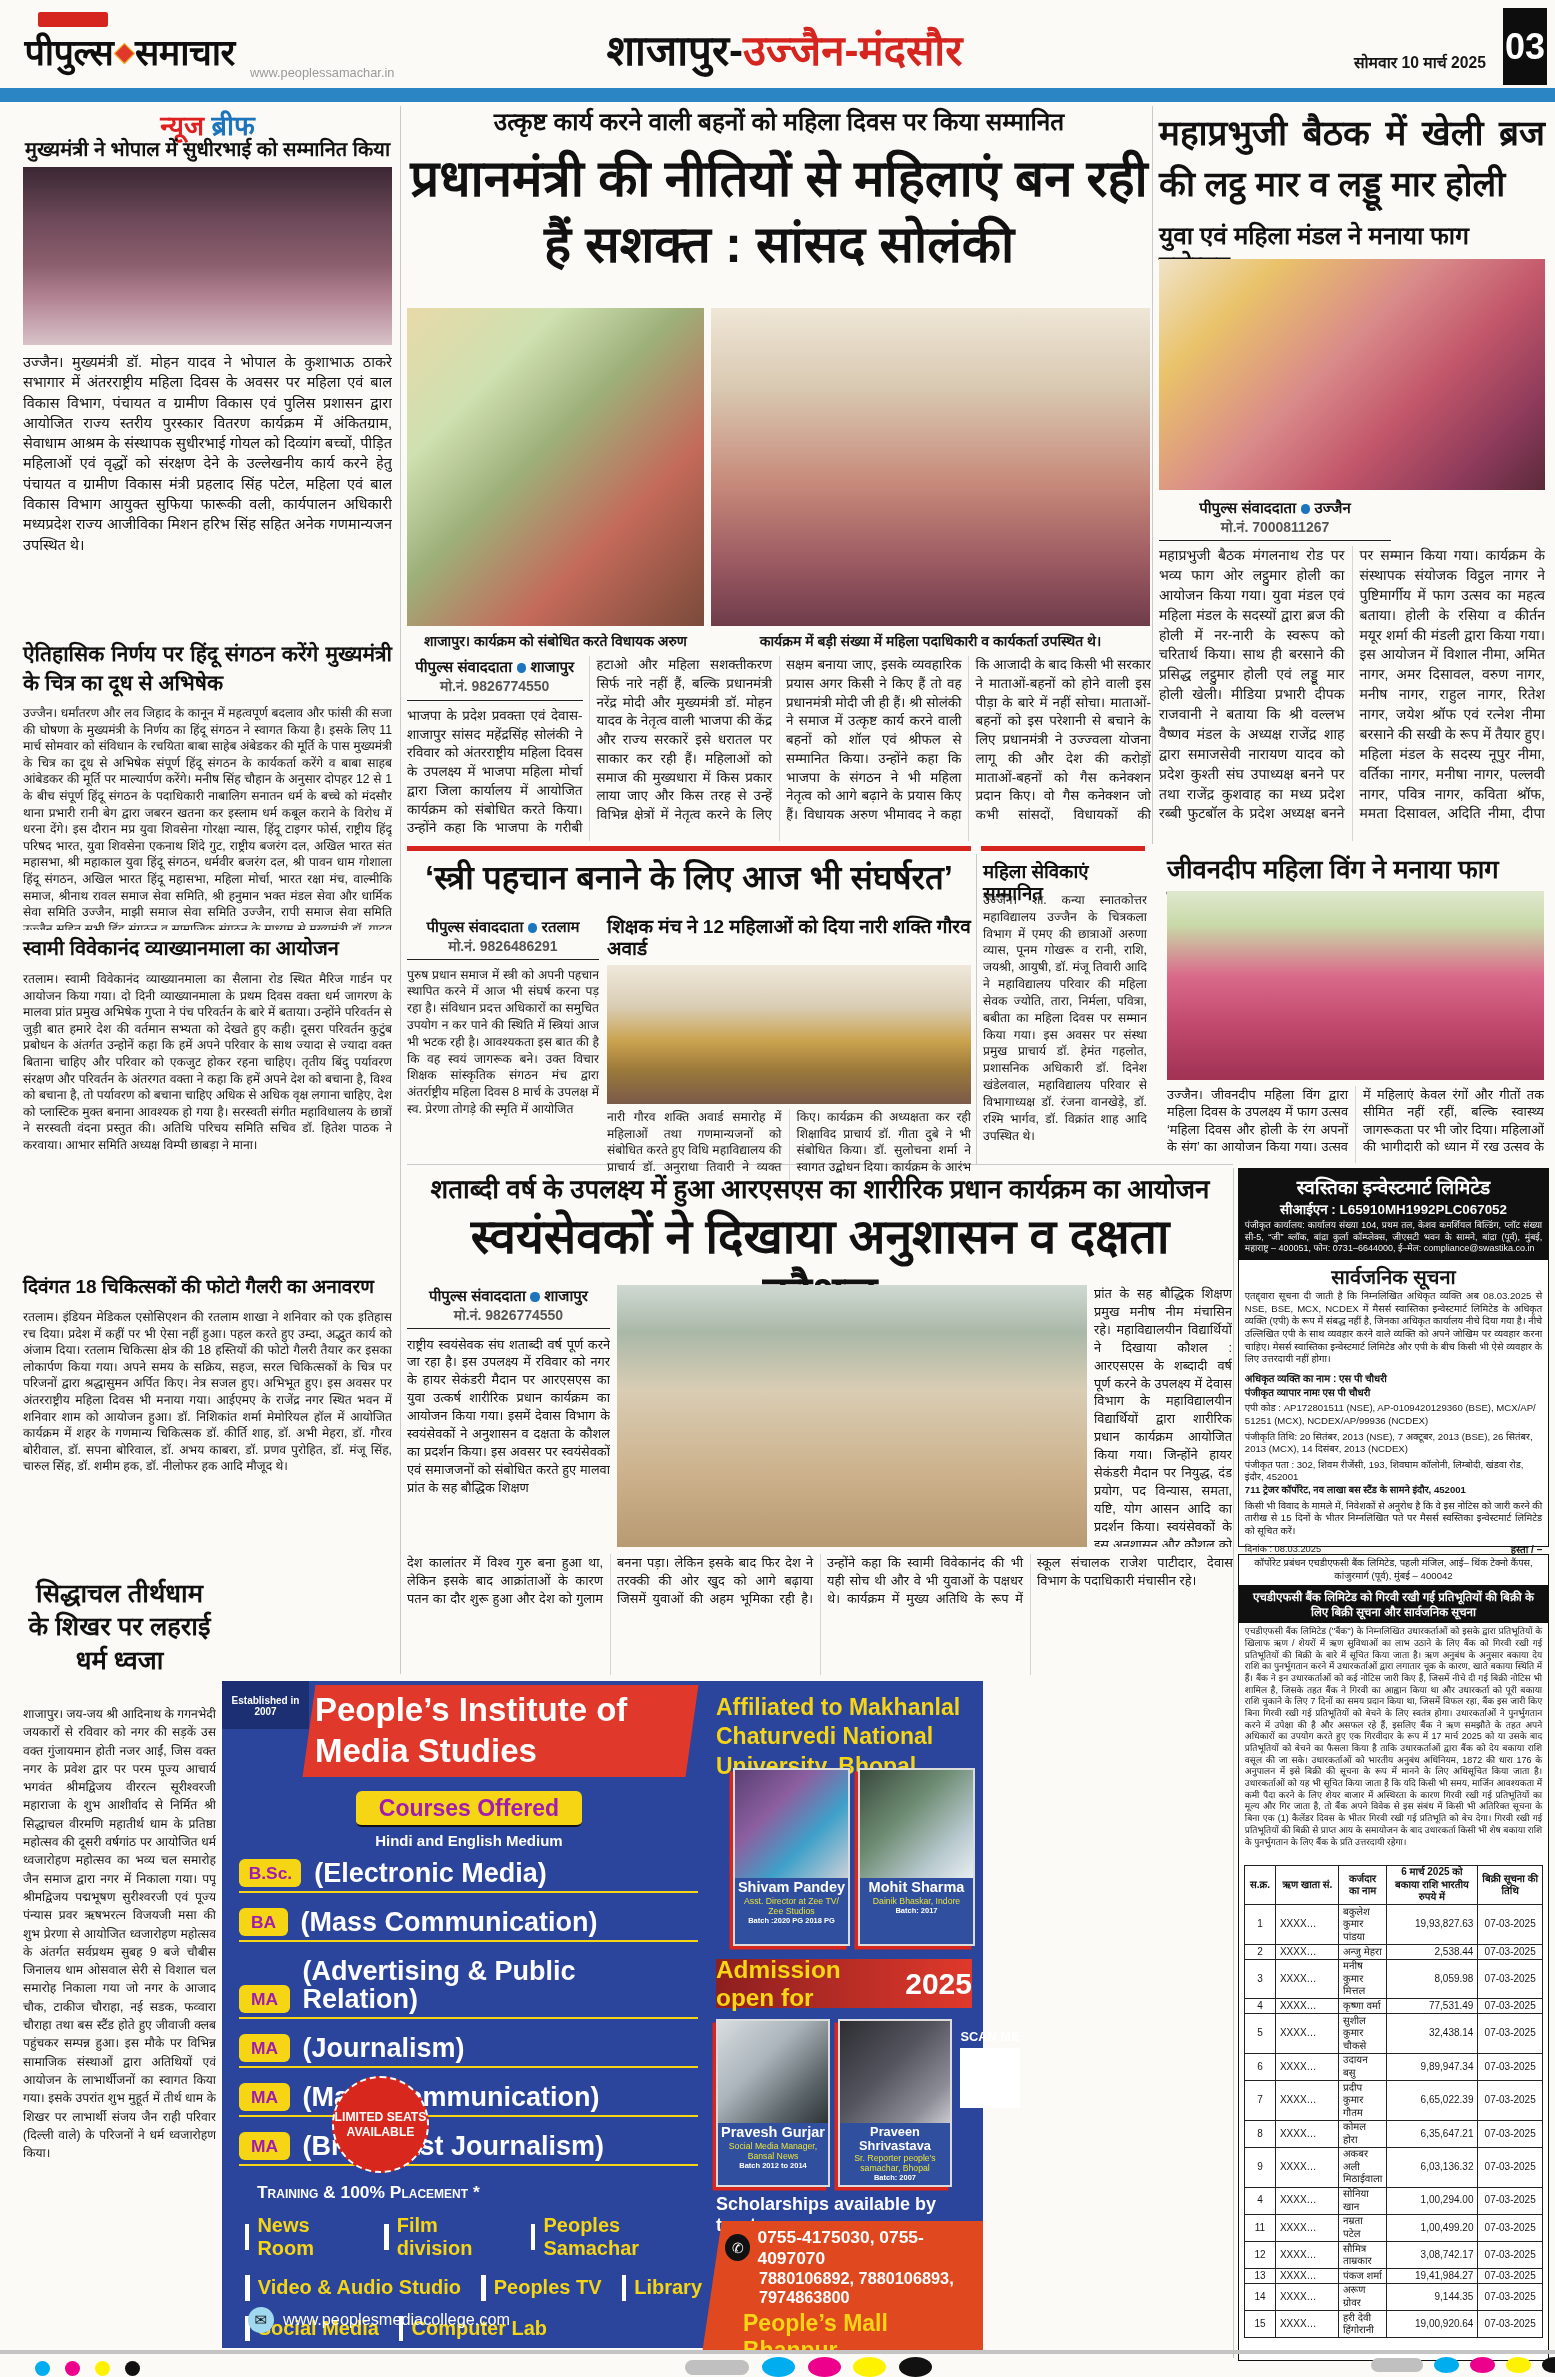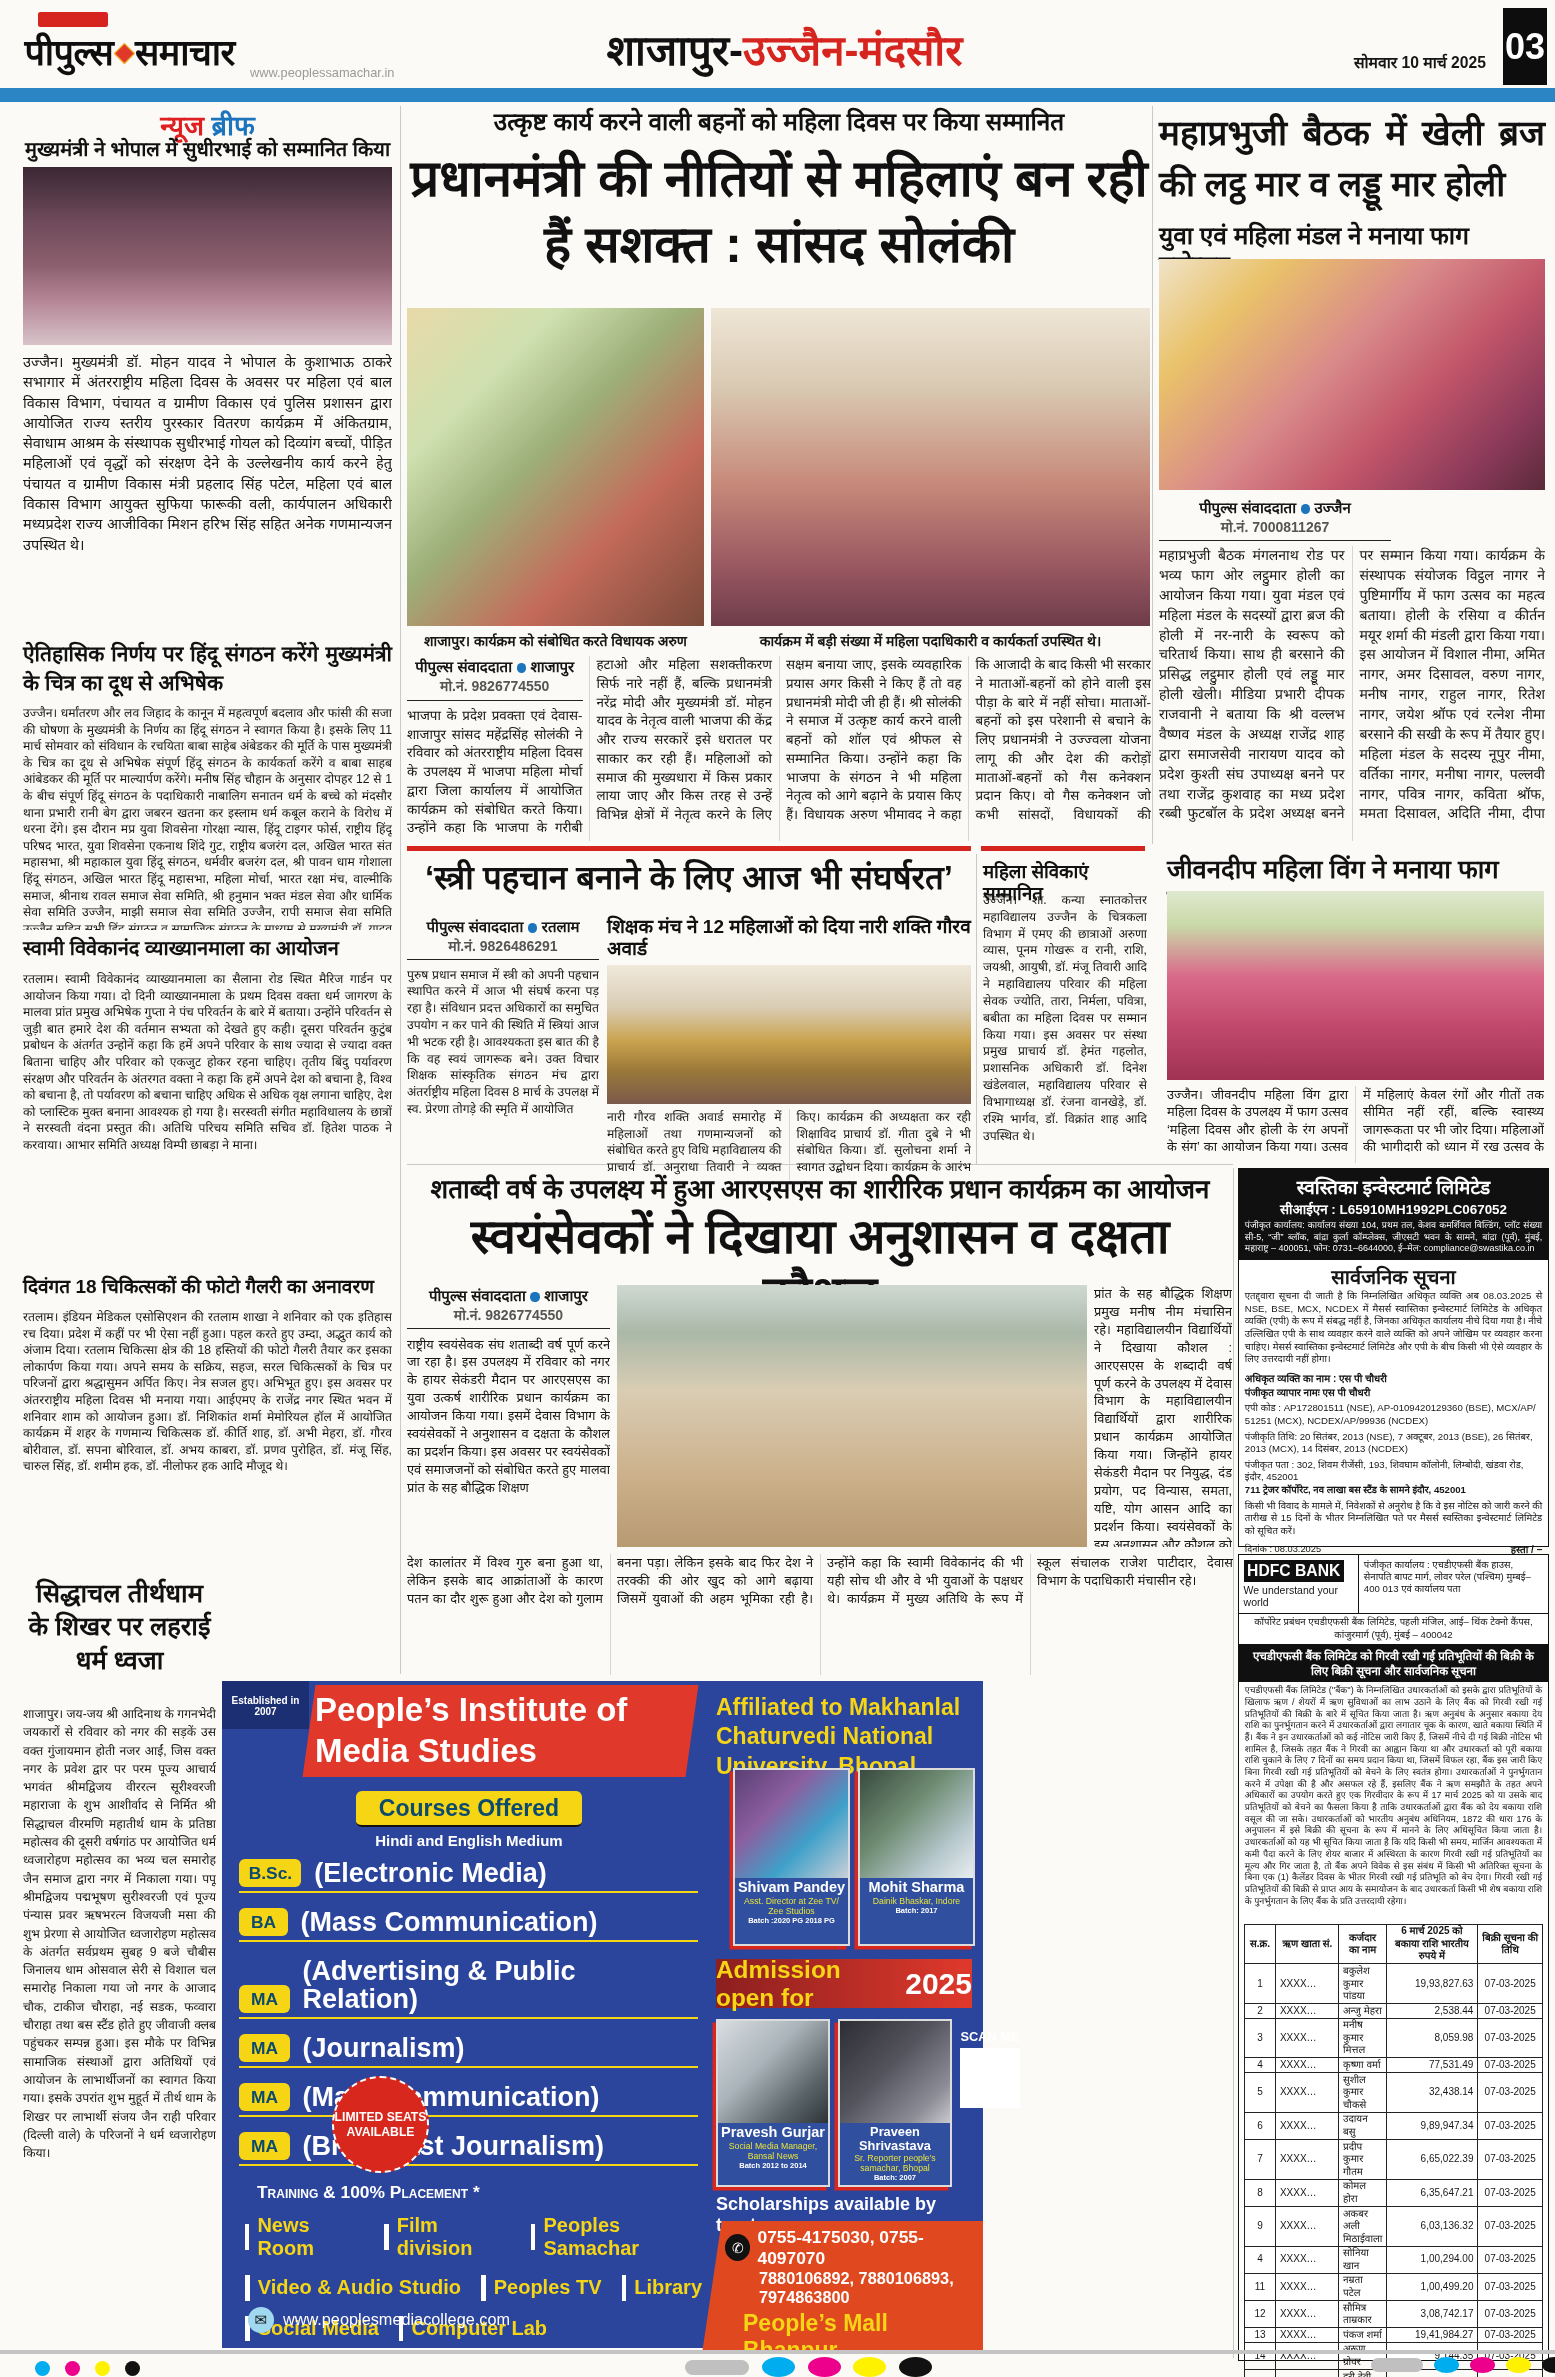--- a/index.html
+++ b/index.html
@@ -29,21 +29,21 @@
   .blackbox{background:#101010;color:#fff;}
   .adborder{border:1.7px solid #111;background:#fff;}
   table.notice{border-collapse:collapse;width:100%;}
   table.notice th,table.notice td{border:1.2px solid #222;font-size:10px;padding:0.6px 3.5px;line-height:1.25;}
   table.notice th{font-weight:bold;text-align:center;}
   table.notice td:nth-child(1){text-align:center;width:24.4px;}
   table.notice td:nth-child(2){width:58px;}
   table.notice td:nth-child(4){text-align:right;width:87px;}
   table.notice td:nth-child(5){text-align:center;width:63px;}
   .pi-ad{background:#2b449c;}
-  .pill{background:#f5d514;border-radius:5.8px;color:#0c4a6e;font-weight:bold;display:inline-block;text-align:center;}
+  .pill{background:#f5d514;border-radius:5.8px;color:#a21caf;font-weight:bold;display:inline-block;text-align:center;}
   .course-row{display:flex;align-items:flex-end;gap:12.8px;border-bottom:2.9px solid #f5d514;padding-bottom:3.5px;margin-bottom:15px;}
   .course-name{color:#fff;font-weight:bold;font-size:27px;line-height:1.05;}
   .fac-row{display:flex;gap:20px;align-items:center;margin-bottom:15px;}
   .fac-item{display:flex;gap:8.1px;align-items:center;}
   .fac-bar{width:4.6px;height:25.6px;background:#fff;}
   .fac-label{color:#f5d514;font-weight:bold;font-size:20px;}
   .alum-card{position:absolute;border:2.3px solid #dcdcdc;background:#30509f;box-shadow:-3.5px 3.5px 0 #d8271c;}
   .alum-photo{width:100%;height:62%;}
   .alum-cap{padding:2.3px 2.3px;text-align:center;}
   .alum-name{color:#fff;font-weight:bold;font-size:14.5px;line-height:1.1;}
@@ -181,27 +181,20 @@
         <div style="font-size:10px;text-align:right;">
           <div class="b">हस्ता / –</div>
           <div class="b">डिंपल सोनी</div>
           <div>स्वस्तिका इन्वेस्टमार्ट लिमिटेड</div>
         </div>
       </div>
     </div>
   </div>
 
   <div class="abs adborder" style="left:1238px;top:1554px;width:309px;height:805px;">
-    <div style="display:flex;border-bottom:1.2px solid #111;">
-      <div style="width:38%;padding:4.6px;border-right:1.2px solid #111;">
-        <div style="background:#101010;color:#fff;font-weight:bold;font-size:15.7px;padding:2.3px 3.5px;display:inline-block;">HDFC BANK</div>
-        <div style="font-size:10.5px;margin-top:2.3px;">We understand your world</div>
-      </div>
-      <div style="width:62%;padding:3.5px 4.6px;font-size:9.6px;line-height:1.3;">पंजीकृत कार्यालय : एचडीएफसी बैंक हाउस, सेनापति बापट मार्ग, लोवर परेल (पश्चिम) मुम्बई–400 013 एवं कार्यालय पता</div>
-    </div>
     <div class="ct" style="font-size:9.6px;line-height:1.3;padding:2.3px 4.6px;border-bottom:1.2px solid #111;">कॉर्पोरेट प्रबंधन एचडीएफसी बैंक लिमिटेड, पहली मंजिल, आई– थिंक टेक्नो कैंपस, कांजुरमार्ग (पूर्व), मुंबई – 400042</div>
     <div class="blackbox ct b" style="font-size:11.6px;line-height:1.3;padding:3.5px 5.8px;">एचडीएफसी बैंक लिमिटेड को गिरवी रखी गई प्रतिभूतियों की बिक्री के लिए बिक्री सूचना और सार्वजनिक सूचना</div>
     <div class="jt clip" style="font-size:9px;line-height:1.3;padding:3.5px 5.8px;height:235px;">एचडीएफसी बैंक लिमिटेड (''बैंक'') के निम्नलिखित उधारकर्ताओं को इसके द्वारा प्रतिभूतियों के खिलाफ ऋण / शेयरों में ऋण सुविधाओं का लाभ उठाने के लिए बैंक को गिरवी रखी गई प्रतिभूतियों की बिक्री के बारे में सूचित किया जाता है। ऋण अनुबंध के अनुसार बकाया देय राशि का पुनर्भुगतान करने में उधारकर्ताओं द्वारा लगातार चूक के कारण, खाते बकाया स्थिति में हैं। बैंक ने इन उधारकर्ताओं को कई नोटिस जारी किए हैं, जिसमें नीचे दी गई बिक्री नोटिस भी शामिल है, जिसके तहत बैंक ने गिरवी का आह्वान किया था और उधारकर्ता को पूरी बकाया राशि चुकाने के लिए 7 दिनों का समय प्रदान किया था, जिसमें विफल रहा, बैंक इस जारी किए बिना गिरवी रखी गई प्रतिभूतियों को बेचने के लिए स्वतंत्र होगा। उधारकर्ताओं ने पुनर्भुगतान करने में उपेक्षा की है और असफल रहे हैं, इसलिए बैंक ने ऋण समझौते के तहत अपने अधिकारों का उपयोग करते हुए एक गिरवीदार के रूप में 17 मार्च 2025 को या उसके बाद प्रतिभूतियों को बेचने का फैसला किया है ताकि उधारकर्ताओं द्वारा बैंक को देय बकाया राशि वसूल की जा सके। उधारकर्ताओं को भारतीय अनुबंध अधिनियम, 1872 की धारा 176 के अनुपालन में इसे बिक्री की सूचना के रूप में मानने के लिए अधिसूचित किया जाता है। उधारकर्ताओं को यह भी सूचित किया जाता है कि यदि किसी भी समय, मार्जिन आवश्यकता में कमी पैदा करने के लिए शेयर बाजार में अस्थिरता के कारण गिरवी रखी गई प्रतिभूतियों का मूल्य और गिर जाता है, तो बैंक अपने विवेक से इस संबंध में किसी भी अतिरिक्त सूचना के बिना एक (1) कैलेंडर दिवस के भीतर गिरवी रखी गई प्रतिभूति को बेच देगा। गिरवी रखी गई प्रतिभूतियों की बिक्री से प्राप्त आय के समायोजन के बाद उधारकर्ता किसी भी शेष बकाया राशि के पुनर्भुगतान के लिए बैंक के प्रति उत्तरदायी रहेगा।</div>
     <div style="padding:0 4.6px;">
       <table class="notice">
         <thead>
           <tr>
             <th>स.क्र.</th>
             <th>ऋण खाता सं.</th>
             <th>कर्जदार का नाम</th>

